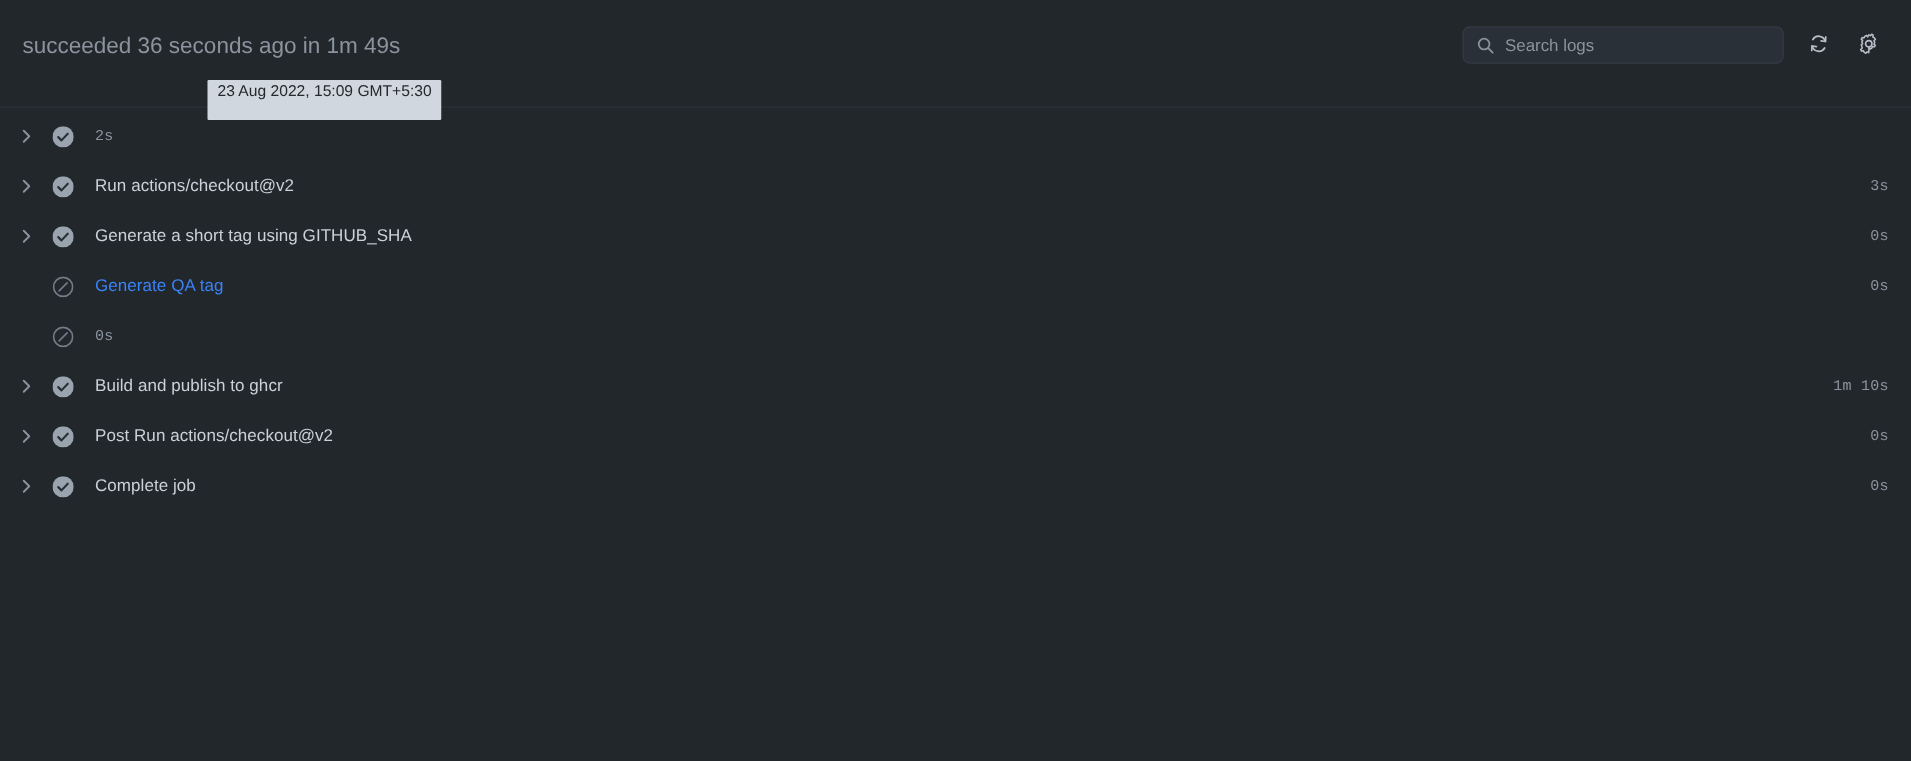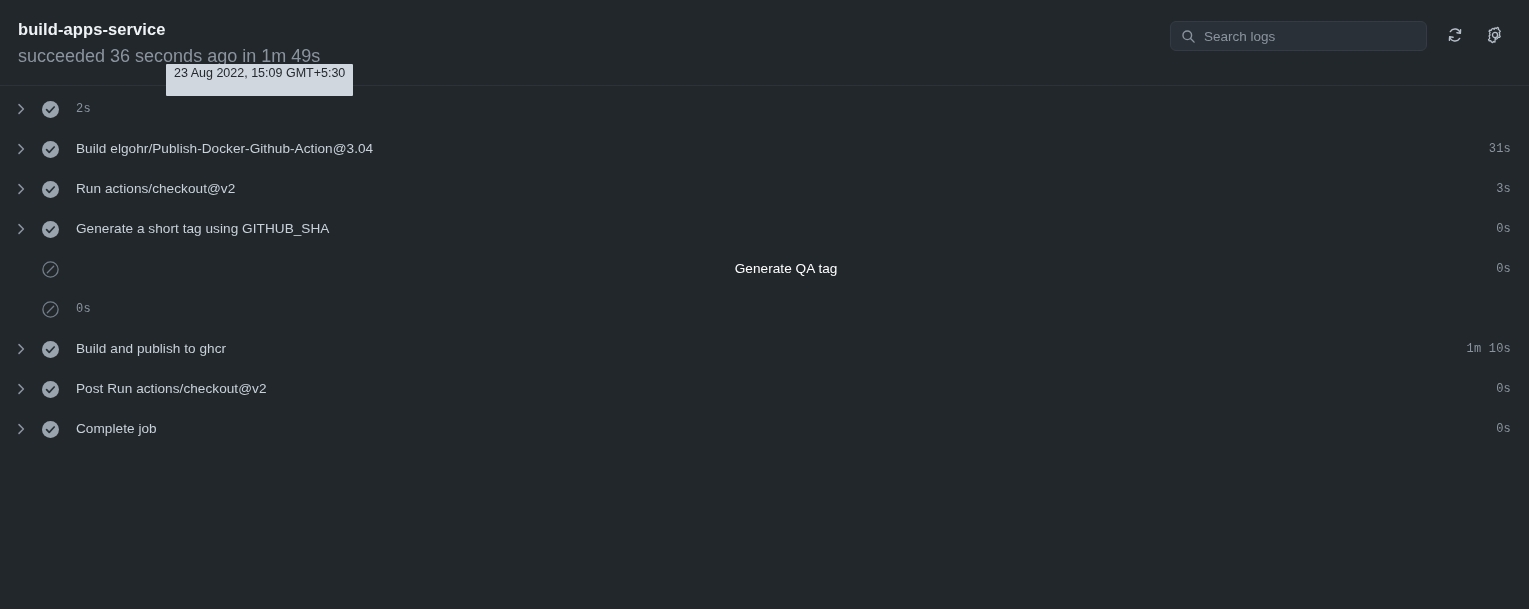--- a/index.html
+++ b/index.html
@@ -186,41 +186,40 @@
     flex: 1 1 auto;
     font-size: 13.6px;
     color: #c9d1d9;
     line-height: 20px;
     white-space: nowrap;
     overflow: hidden;
     text-overflow: ellipsis;
     letter-spacing: 0.05px;
   }
 
-  .step-row.skipped .step-label { color: #ffffff; text-align: center; }
+  .step-row.skipped .step-label { color: #3b82f6; }
 
   .step-time {
     flex: 0 0 auto;
     font-family: "Liberation Mono", monospace;
     font-size: 12px;
     color: #8b949e;
     text-align: center;
     letter-spacing: 0.2px;
     white-space: pre;
   }
 </style>
 </head>
 <body>
 
 <div class="app">
 
   <div class="header">
 
     <div class="header-left">
-      <div class="job-title">build-apps-service</div>
       <div class="job-status">succeeded 36 seconds ago in 1m 49s</div>
     </div>
 
     <div class="header-right">
 
       <div class="search-box">
         <span class="s-icon">
           <svg width="15" height="15" viewBox="0 0 16 16" fill="none">
             <circle cx="6.7" cy="6.7" r="4.6" stroke="#8b949e" stroke-width="1.5"></circle>
             <line x1="10.2" y1="10.2" x2="14" y2="14" stroke="#8b949e" stroke-width="1.5" stroke-linecap="round"></line>
@@ -278,37 +277,20 @@
               <path d="M5 2.6L9.4 7 5 11.4" stroke="#8b949e" stroke-width="1.5" stroke-linecap="round" stroke-linejoin="round"></path>
             </svg>
           </span>
         </div>
         <div class="status-cell">
           <span class="status-ico"><svg width="17" height="17" viewBox="0 0 17 17" fill="none">
               <circle cx="8.5" cy="8.5" r="8.5" fill="#9aa4ae"></circle>
               <path d="M4.6 8.7l2.6 2.6 5-5.3" stroke="#282f37" stroke-width="1.7" stroke-linecap="round" stroke-linejoin="round"></path>
             </svg></span>
         </div>
-        <div class="step-label">Build elgohr/Publish-Docker-Github-Action@3.04</div>
-        <div class="step-time">31s</div>
-      </div>
-      <div class="step-row">
-        <div class="chev-cell">
-          <span class="chev">
-            <svg width="14" height="14" viewBox="0 0 14 14" fill="none">
-              <path d="M5 2.6L9.4 7 5 11.4" stroke="#8b949e" stroke-width="1.5" stroke-linecap="round" stroke-linejoin="round"></path>
-            </svg>
-          </span>
-        </div>
-        <div class="status-cell">
-          <span class="status-ico"><svg width="17" height="17" viewBox="0 0 17 17" fill="none">
-              <circle cx="8.5" cy="8.5" r="8.5" fill="#9aa4ae"></circle>
-              <path d="M4.6 8.7l2.6 2.6 5-5.3" stroke="#282f37" stroke-width="1.7" stroke-linecap="round" stroke-linejoin="round"></path>
-            </svg></span>
-        </div>
         <div class="step-label">Run actions/checkout@v2</div>
         <div class="step-time">3s</div>
       </div>
       <div class="step-row">
         <div class="chev-cell">
           <span class="chev">
             <svg width="14" height="14" viewBox="0 0 14 14" fill="none">
               <path d="M5 2.6L9.4 7 5 11.4" stroke="#8b949e" stroke-width="1.5" stroke-linecap="round" stroke-linejoin="round"></path>
             </svg>
           </span>

